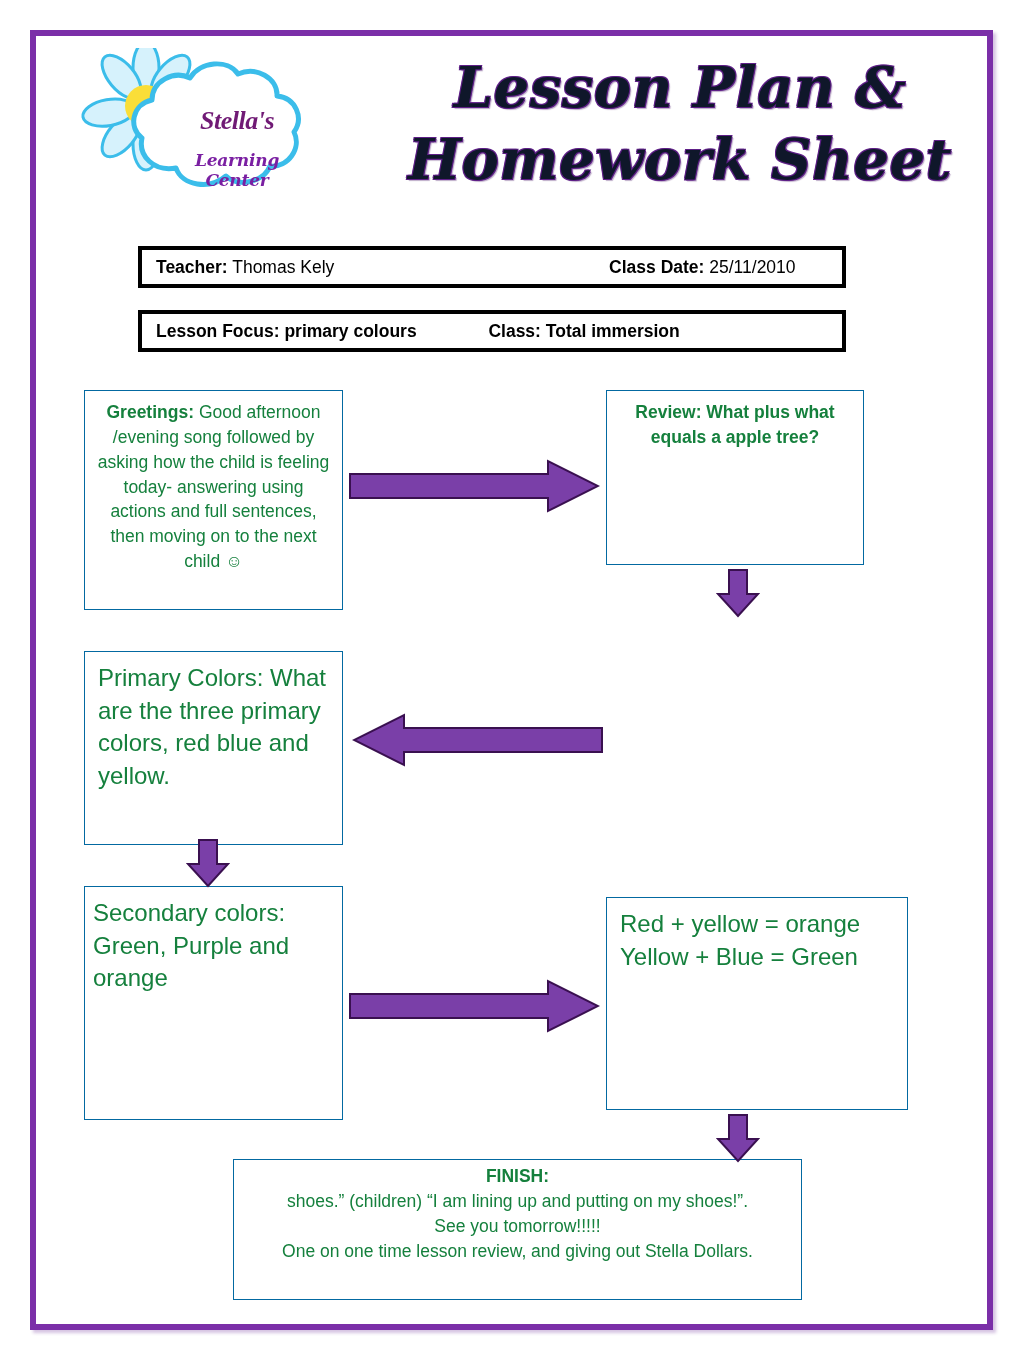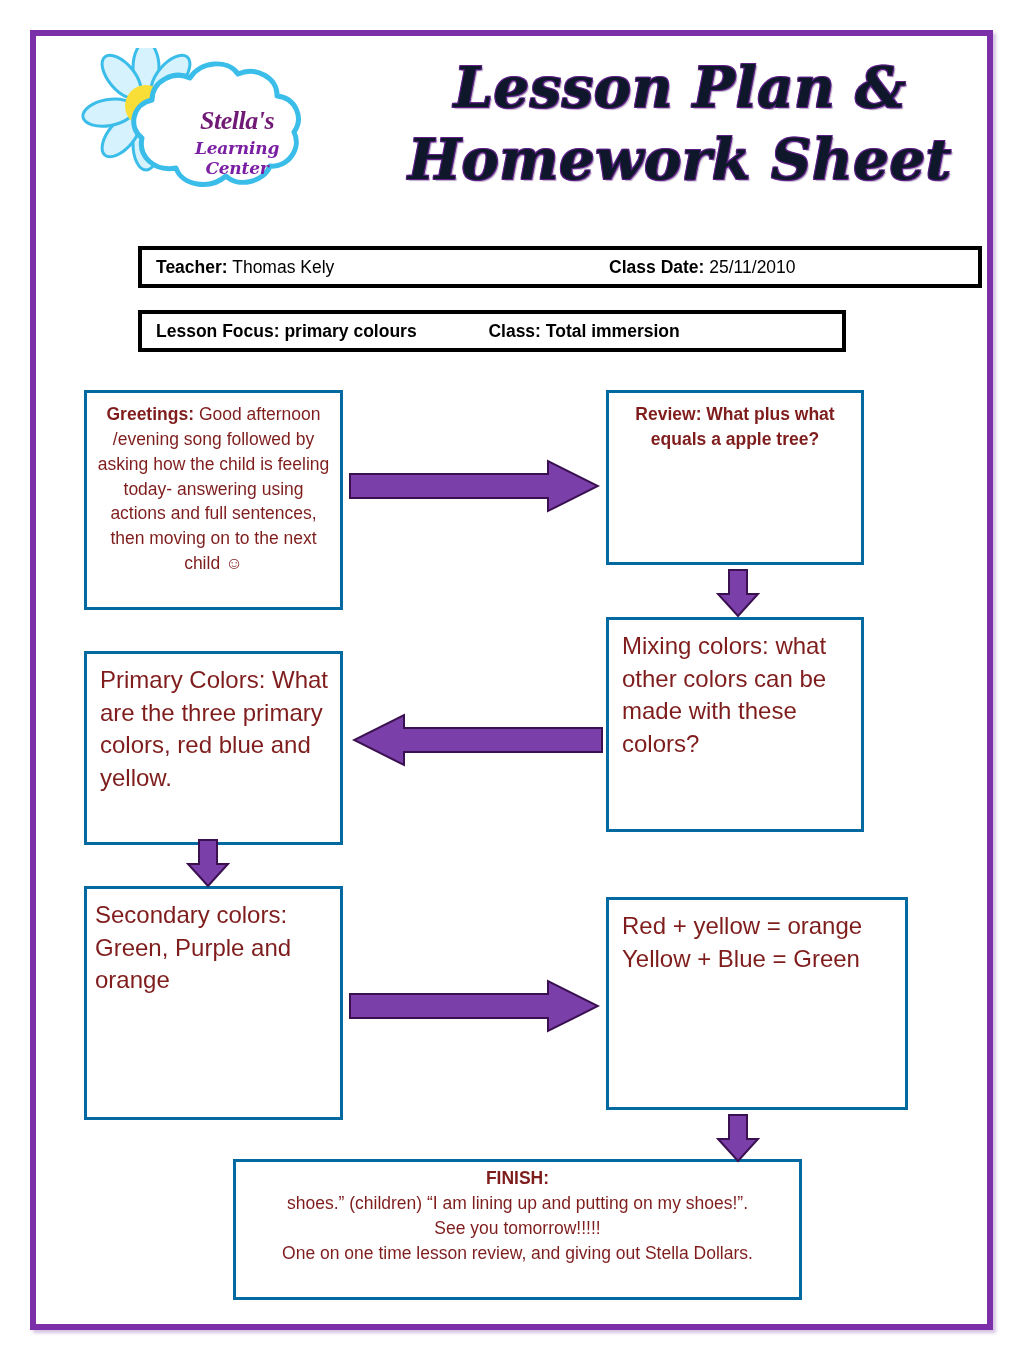--- a/index.html
+++ b/index.html
@@ -54,21 +54,21 @@
     line-height: 1.0;
     letter-spacing: -0.5px;
   }
   #logo-learning {
     font-family: "DejaVu Serif", serif;
     font-style: italic;
     font-weight: bold;
     font-size: 17px;
     color: #7A1FA2;
     line-height: 1.15;
-    margin-top: 5px;
+    margin-top: 17px;
     letter-spacing: -0.2px;
   }
 
   
   #title-block {
     position: absolute;
     left: 400px;
     top: 52px;
     width: 560px;
     text-align: center;
@@ -96,35 +96,35 @@
     border: 4px solid #000000;
     background: #ffffff;
     box-sizing: border-box;
     display: flex;
     align-items: center;
     font-family: "Liberation Sans", sans-serif;
     font-size: 17.5px;
     color: #000000;
     padding-left: 14px;
   }
-  #info-teacher { left: 138px; top: 246px; width: 844px; height: 42px; }
+  #info-teacher { left: 138px; top: 246px; width: 708px; height: 42px; }
   #info-focus   { left: 138px; top: 310px; width: 708px; height: 42px; }
   .lbl { font-weight: bold; }
   .val { font-weight: normal; }
   .val-b { font-weight: bold; }
   .gap-teacher { display: inline-block; width: 265px; }
   .gap-focus { display: inline-block; width: 62px; }
 
   
   .fbox {
     position: absolute;
-    border: 3px solid #0369a1;
+    border: 1px solid #0369a1;
     background: #ffffff;
     box-sizing: border-box;
-    color: #7f1d1d;
+    color: #15803d;
     overflow: hidden;
   }
   
   .calibri {
     font-family: "Liberation Sans", sans-serif;
     font-size: 17.5px;
     line-height: 1.42;
     text-align: center;
     padding: 9px 10px 0 10px;
   }
@@ -222,23 +222,20 @@
   </div>
 
   <div class="fbox calibri" id="box-greetings">
     <span class="lbl">Greetings:</span><span> Good afternoon /evening song followed by asking how the child is feeling today- answering using actions and full sentences, then moving on to the next child ☺</span>
   </div>
 
   <div class="fbox calibri" id="box-review">
     <span class="lbl">Review: What plus what equals a apple tree?</span>
   </div>
 
-  <div class="fbox helv" id="box-mixing">
-    <span>Mixing colors: what other colors can be made with these colors?</span>
-  </div>
 
   <div class="fbox helv" id="box-primary">
     <span>Primary Colors: What are the three primary colors, red blue and yellow.</span>
   </div>
 
   <div class="fbox helv" id="box-secondary">
     <span>Secondary colors: Green, Purple and orange</span>
   </div>
 
   <div class="fbox helv" id="box-equations">

